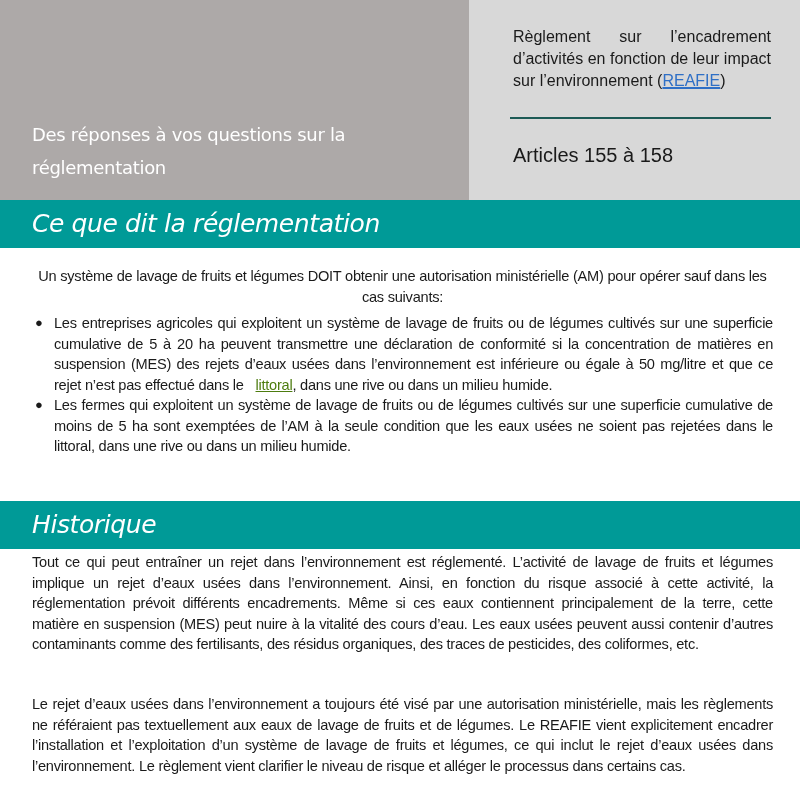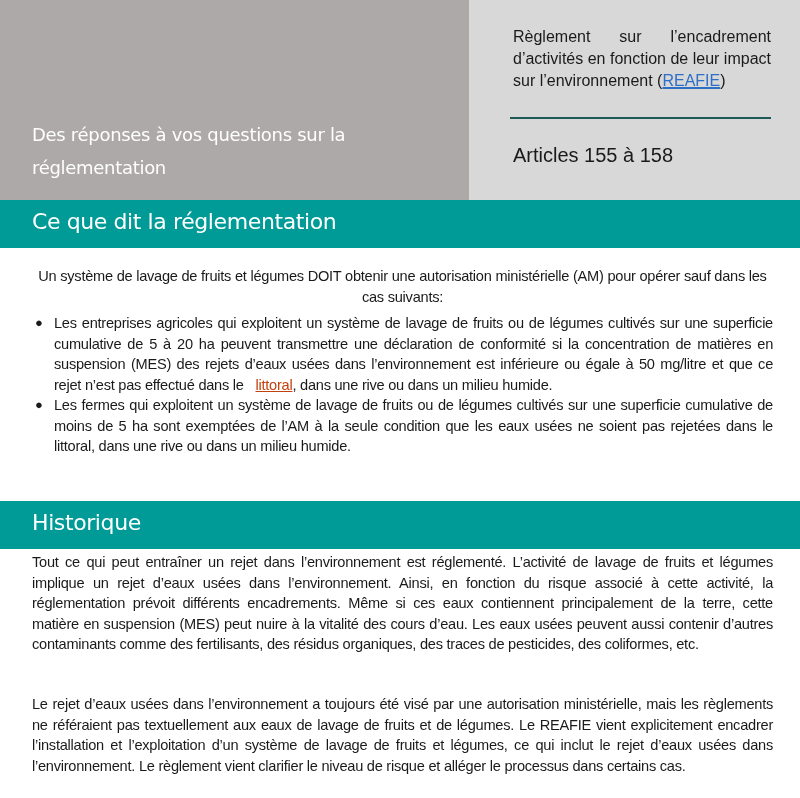--- a/index.html
+++ b/index.html
@@ -38,39 +38,39 @@
   .hdr-right .articles {
     position: absolute; left: 44px; top: 144px;
     font-size: 20px; color: #1a1a1a;
   }
   .band {
     position: absolute; left: 0; width: 800px; height: 48px;
     background: #009a97;
   }
   .band .band-title {
     position: absolute; left: 32px; top: 9px;
-    color: #ffffff; font-size: 22px;
-    font-family: "DejaVu Sans", sans-serif; letter-spacing: -0.4px;
+    color: #ffffff; font-size: 25px;
+    font-family: "DejaVu Sans", sans-serif; letter-spacing: -0.4px; font-style: italic;
   }
   .p {
     position: absolute; left: 32px; width: 741px;
     font-size: 14.6px; line-height: 20.5px; text-align: justify;
     letter-spacing: -0.25px;
   }
   .p.left { text-align: center; }
   ul.bul {
     position: absolute; left: 32px; top: 313px; width: 741px;
     margin: 0; padding: 0; list-style: none;
     font-size: 14.6px; line-height: 20.5px; letter-spacing: -0.25px;
   }
   ul.bul li { position: relative; padding-left: 22px; text-align: justify; }
   ul.bul li .dot {
     position: absolute; left: 3px; top: 0; font-size: 13px;
   }
-  a.lnk { color: #c2410c; text-decoration: underline; padding-left: 8px; }
+  a.lnk { color: #4d7c0f; text-decoration: underline; padding-left: 8px; }
 </style>
 </head>
 <body>
 
 <div class="hdr-left">
   <div class="title">Des réponses à vos questions sur la réglementation</div>
 </div>
 
 <div class="hdr-right">
   <div class="reg"><span>Règlement sur l’encadrement d’activités en fonction de leur impact sur l’environnement (</span><a class="reafie">REAFIE</a><span>)</span></div>

